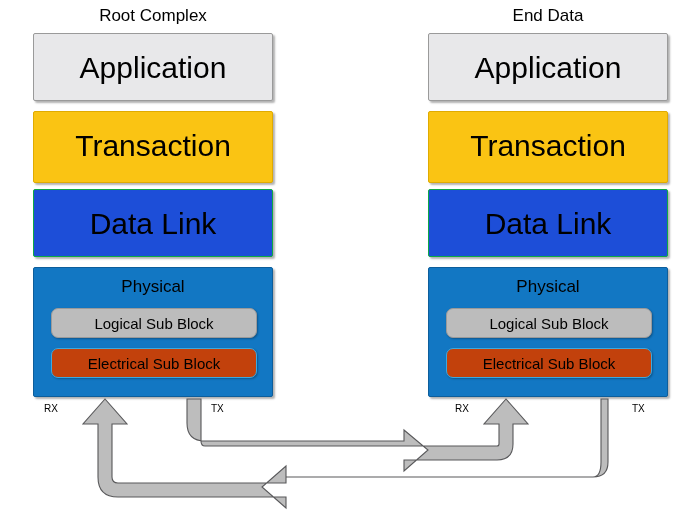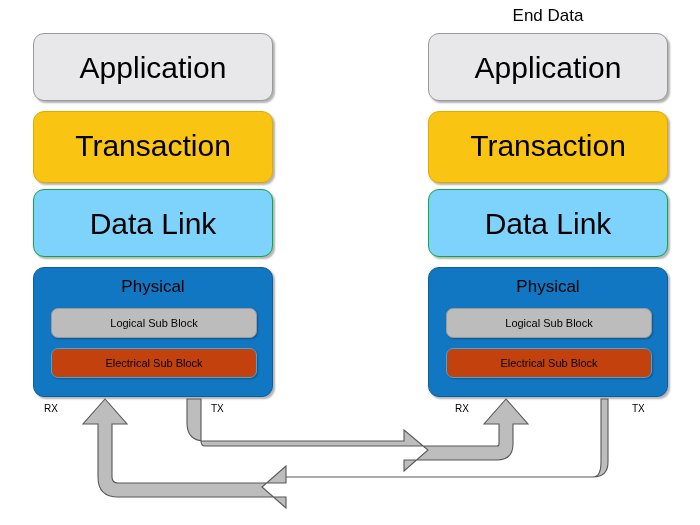--- a/index.html
+++ b/index.html
@@ -32,21 +32,21 @@
     line-height: 20px;
     white-space: nowrap;
   }
   #title-root   { left: 33px;  top: 6px; width: 240px; }
   #title-end    { left: 428px; top: 6px; width: 240px; }
 
   
   .layer {
     position: absolute;
     width: 240px;
-    border-radius: 11px;
+    border-radius: 2px;
     box-sizing: border-box;
     box-shadow: 2px 2px 2px rgba(0,0,0,0.30);
   }
   .layer-label {
     position: absolute;
     left: 0;
     width: 100%;
     text-align: center;
     color: #000000;
     white-space: nowrap;
@@ -56,21 +56,21 @@
     background: #E8E8EA;
     border: 1px solid #9a9a9a;
     height: 68px;
   }
   .layer.txn {
     background: #FAC413;
     border: 1px solid #e0ab00;
     height: 72px;
   }
   .layer.dll {
-    background: #7dd3fc;
+    background: #1d4ed8;
     border: 1px solid #0ea845;
     height: 68px;
   }
   .layer.phy {
     background: #1277C3;
     border: 1px solid #0d5e9b;
     height: 130px;
   }
 
   .layer.app  .layer-label,
@@ -91,21 +91,21 @@
 
   
   .subblock {
     position: absolute;
     left: 17px;
     width: 206px;
     height: 30px;
     border-radius: 7px;
     box-sizing: border-box;
     text-align: center;
-    font-size: 11px;
+    font-size: 15px;
     line-height: 29px;
     color: #000000;
     white-space: nowrap;
     box-shadow: 1px 1px 2px rgba(0,0,0,0.28);
   }
   .subblock.logical {
     top: 40px;
     background: #BCBCBC;
     border: 1px solid #9a9a9a;
   }
@@ -141,20 +141,21 @@
     stroke: #58585a;
     stroke-width: 1.1;
     stroke-linejoin: miter;
   }
 </style>
 </head>
 <body>
 
 <div id="diagram-root">
 
+  <div id="title-root" class="col-title">Root Complex</div>
 
   <div id="title-end" class="col-title">End Data</div>
 
   <div class="layer app col-left row-app">
     <span class="layer-label">Application</span>
   </div>
 
   <div class="layer txn col-left row-txn">
     <span class="layer-label">Transaction</span>
   </div>

